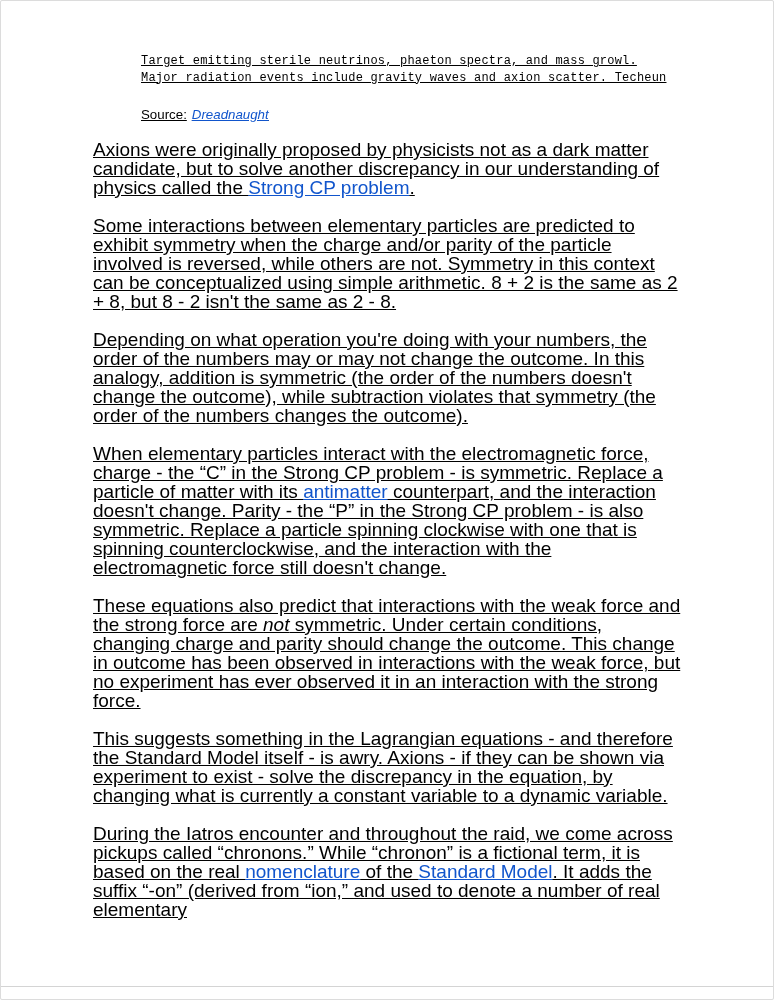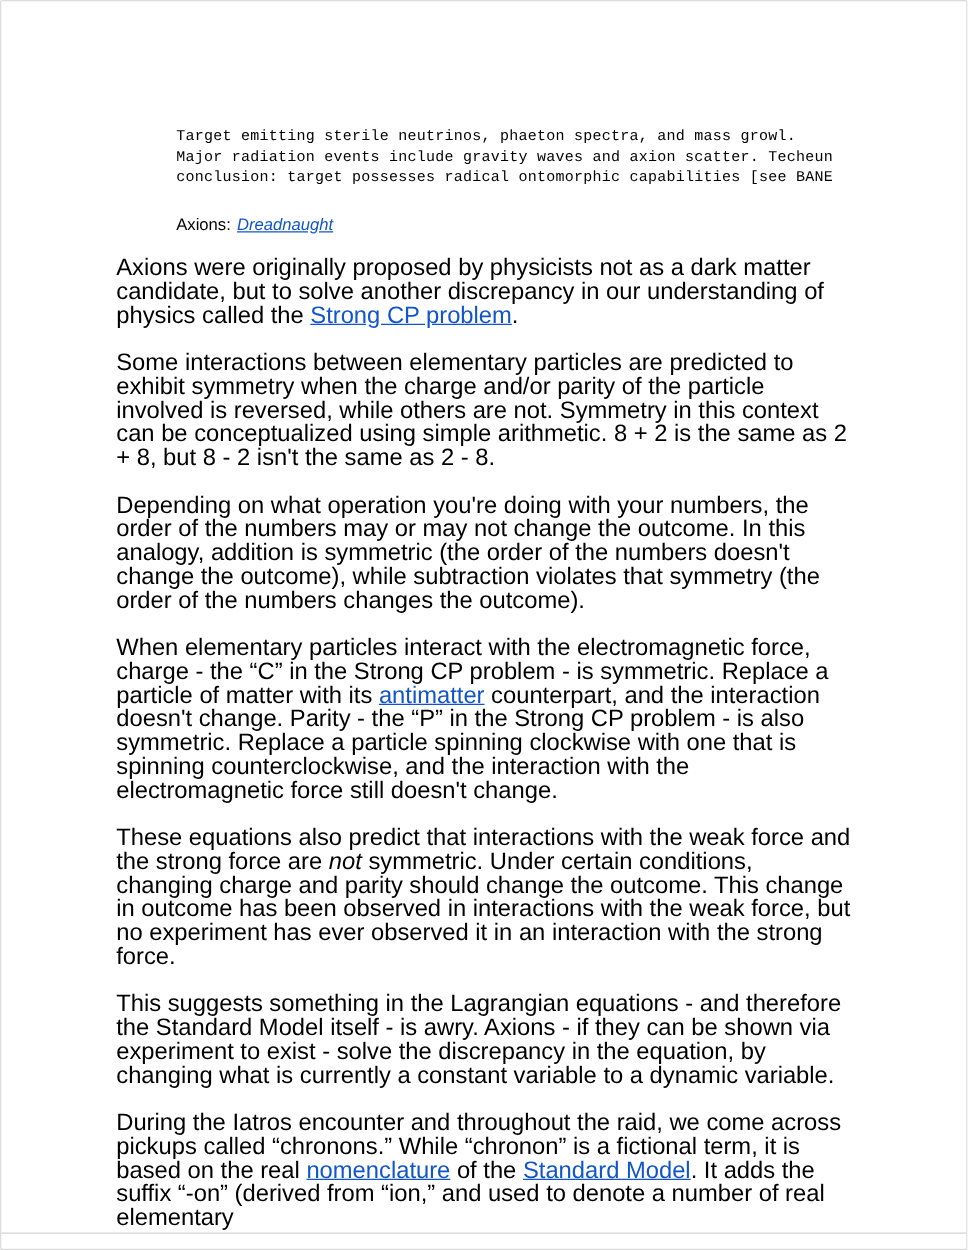--- a/index.html
+++ b/index.html
@@ -16,21 +16,22 @@
     color:var(--text-color);
   }
   .page{
     position:absolute;inset:0;
     background:var(--page-bg);
     border:1px solid var(--border-color);
     border-radius:2px;
     overflow:hidden;
   }
   .content{
-    padding:100px 90px 0 92px;
+    padding:52px 90px 0 92px;
+    text-decoration:underline;
   }
   .quote-block{
     margin-left:48px;
     font-family:"Liberation Mono", monospace;
     font-size:12px;
     line-height:16.5px;
     letter-spacing:0.2px;
     margin-bottom:20px;
     white-space:nowrap;
   }
@@ -68,25 +69,24 @@
 </style>
 </head>
 <body>
 
 <div class="page">
   <div class="content">
 
     <div class="quote-block">
         <div class="quote-line">Target emitting sterile neutrinos, phaeton spectra, and mass growl.</div>
         <div class="quote-line">Major radiation events include gravity waves and axion scatter. Techeun</div>
-        <div class="quote-line">conclusion: target possesses radical ontomorphic capabilities [see BANE</div>
       </div>
 
     <div class="source-line">
-      <span class="source-label">Axions:</span><a class="doc-link source-link" href="#">Dreadnaught</a>
+      <span class="source-label">Source:</span><a class="doc-link source-link" href="#">Dreadnaught</a>
     </div>
 
     <div class="article-body">
         <p class="para"><span>Axions were originally proposed by physicists not as a dark matter candidate, but to solve another discrepancy in our understanding of physics called the </span><a href="#" class="doc-link">Strong CP problem</a><span>.</span></p>
         <p class="para"><span>Some interactions between elementary particles are predicted to exhibit symmetry when the charge and/or parity of the particle involved is reversed, while others are not. Symmetry in this context can be conceptualized using simple arithmetic. 8 + 2 is the same as 2 + 8, but 8 - 2 isn't the same as 2 - 8.</span></p>
         <p class="para"><span>Depending on what operation you're doing with your numbers, the order of the numbers may or may not change the outcome. In this analogy, addition is symmetric (the order of the numbers doesn't change the outcome), while subtraction violates that symmetry (the order of the numbers changes the outcome).</span></p>
         <p class="para"><span>When elementary particles interact with the electromagnetic force, charge - the “C” in the Strong CP problem - is symmetric. Replace a particle of matter with its </span><a href="#" class="doc-link">antimatter</a><span> counterpart, and the interaction doesn't change. Parity - the “P” in the Strong CP problem - is also symmetric. Replace a particle spinning clockwise with one that is spinning counterclockwise, and the interaction with the electromagnetic force still doesn't change.</span></p>
         <p class="para"><span>These equations also predict that interactions with the weak force and the strong force are </span><em>not</em><span> symmetric. Under certain conditions, changing charge and parity should change the outcome. This change in outcome has been observed in interactions with the weak force, but no experiment has ever observed it in an interaction with the strong force.</span></p>
         <p class="para"><span>This suggests something in the Lagrangian equations - and therefore the Standard Model itself - is awry. Axions - if they can be shown via experiment to exist - solve the discrepancy in the equation, by changing what is currently a constant variable to a dynamic variable.</span></p>
         <p class="para"><span>During the Iatros encounter and throughout the raid, we come across pickups called “chronons.” While “chronon” is a fictional term, it is based on the real </span><a href="#" class="doc-link">nomenclature</a><span> of the </span><a href="#" class="doc-link">Standard Model</a><span>. It adds the suffix “-on” (derived from “ion,” and used to denote a number of real elementary</span></p>

